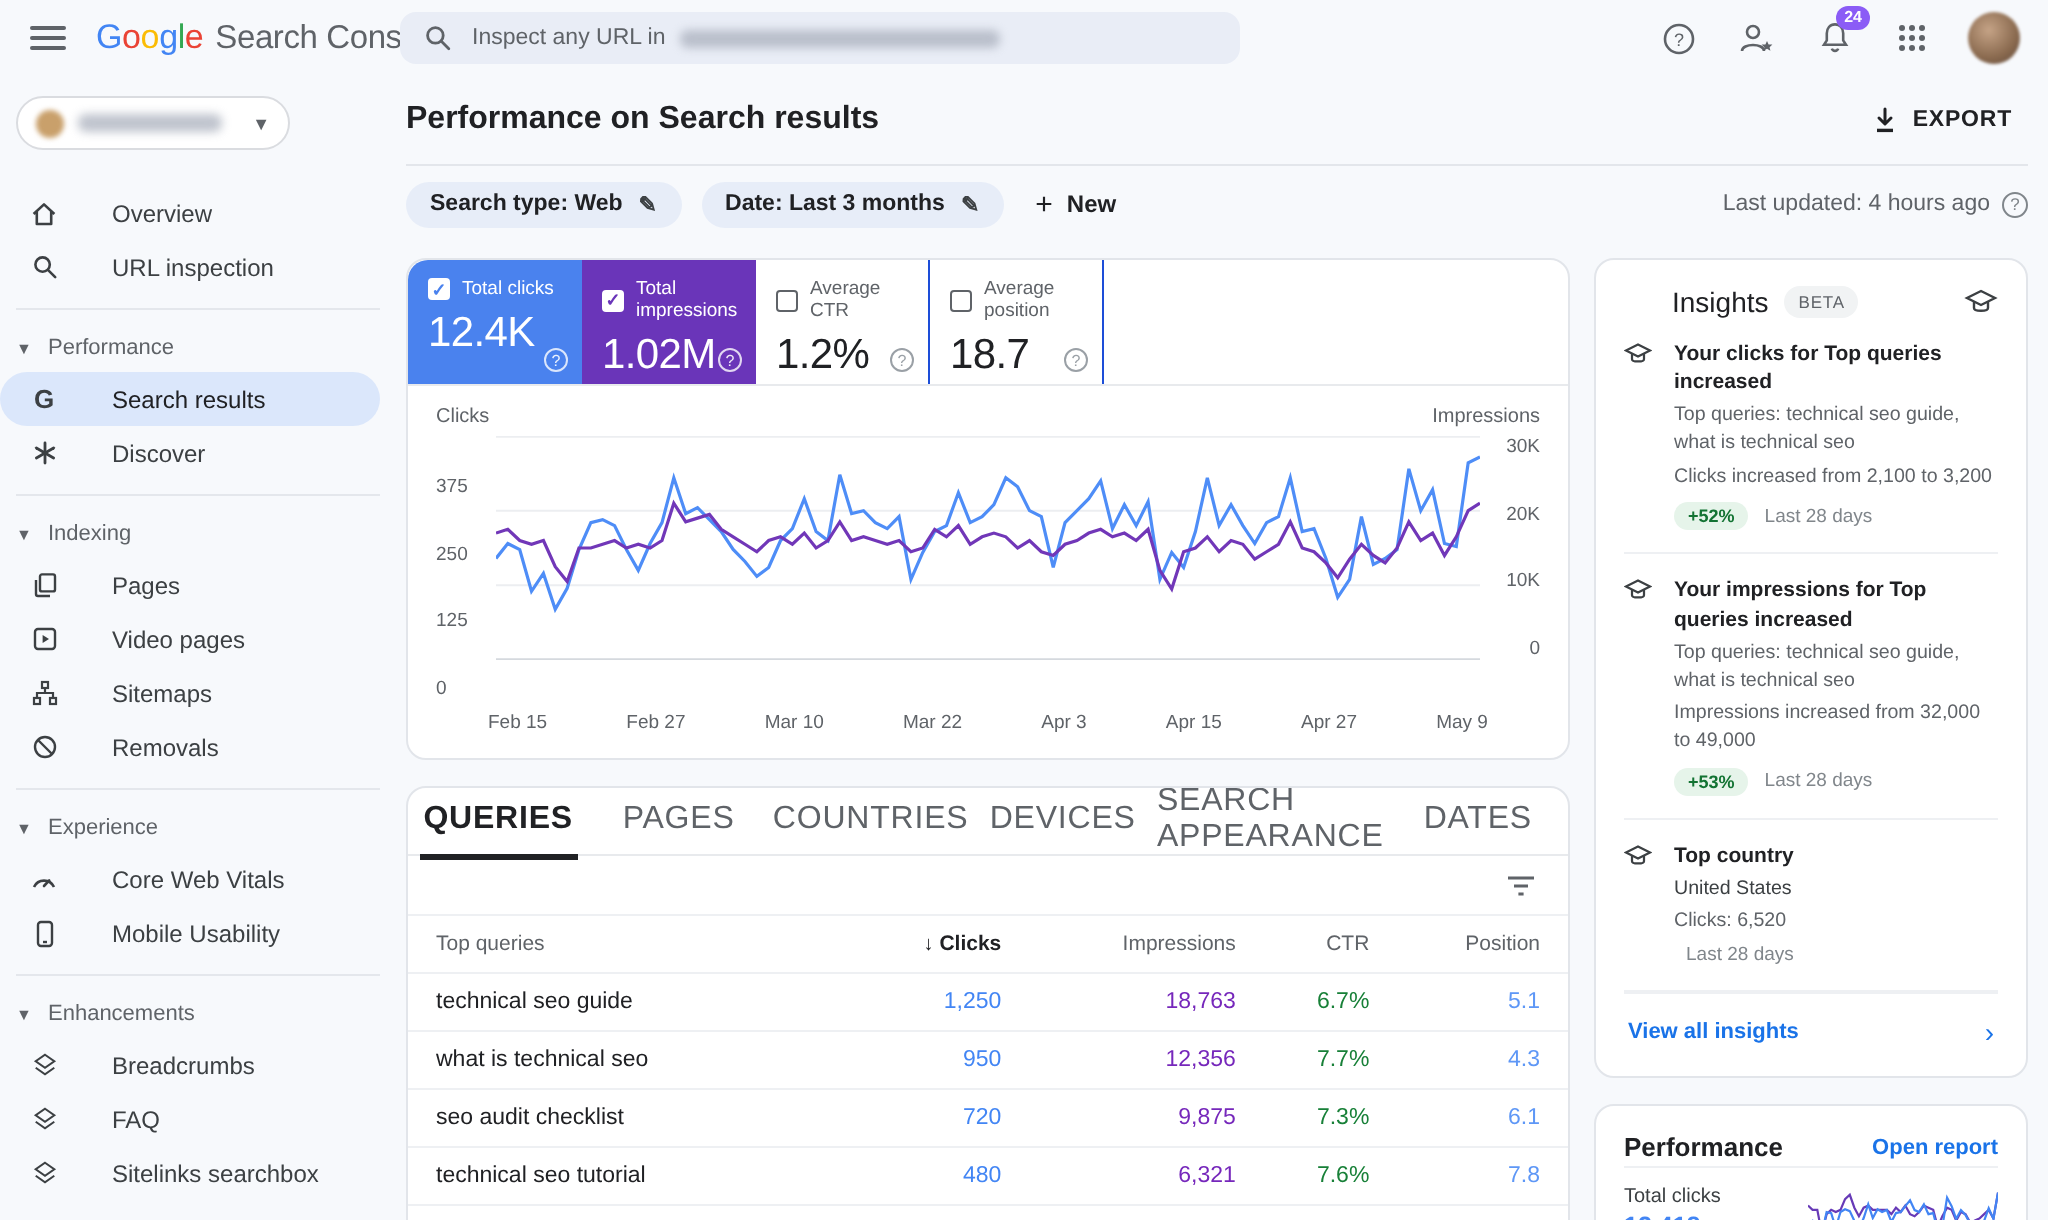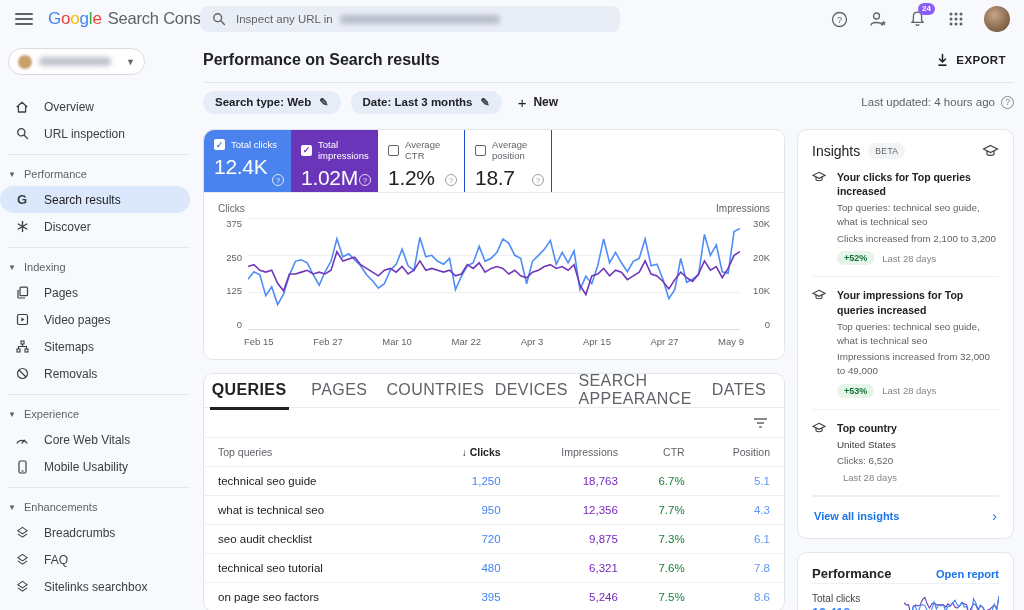--- a/index.html
+++ b/index.html
@@ -23,21 +23,21 @@
 
   
   .content { display:flex; height:572px; }
   .sidebar { width:200px; flex:0 0 200px; padding-top:8px; }
   .main-wrap { flex:1; padding:0 10px 0 3px; min-width:0; }
 
   
   .prop-pill { margin:2px 0 18px 8px; width:137px; height:27px; background:#fff; border:1px solid #dadce0; border-radius:15px; display:flex; align-items:center; padding:0 9px; gap:7px; cursor:pointer; }
   .prop-ava { width:14px; height:14px; border-radius:50%; background:#c9a06b; filter:blur(1.2px); }
   .prop-caret { margin-left:auto; color:#5f6368; font-size:9px; }
-  .nav-item { display:flex; align-items:center; gap:14px; height:27px; padding:0 0 0 14px; margin-right:10px; border-radius:0 14px 14px 0; cursor:pointer; color:#3c4043; font-size:12px; }
+  .nav-item { display:flex; align-items:center; gap:26px; height:27px; padding:0 0 0 14px; margin-right:10px; border-radius:0 14px 14px 0; cursor:pointer; color:#3c4043; font-size:12px; }
   .nav-item.sel { background:#dbe7fb; border-radius:16px; font-weight:500; color:#202124; }
   .nav-ico { width:16px; display:flex; justify-content:center; align-items:center; color:#3c4043; }
   .nav-sec { display:flex; align-items:center; gap:8px; height:24px; padding-left:8px; color:#5f6368; font-size:11px; cursor:pointer; margin-top:4px; }
   .nav-sec .caret { font-size:8px; width:8px; }
   .sb-div { border-top:1px solid #e4e7ec; margin:7px 10px 7px 8px; }
   .gicon { font-weight:700; font-size:13px; color:#3c4043; }
 
   
   .page-head { display:flex; align-items:center; height:44px; padding-left:0; }
   .page-title { font-size:16px; color:#202124; }
@@ -68,21 +68,21 @@
   .tq { position:absolute; right:7px; bottom:6px; width:12px; height:12px; border-radius:50%; border:1px solid rgba(255,255,255,.8); color:rgba(255,255,255,.9); font-size:8px; display:flex; align-items:center; justify-content:center; }
   .tile.offtile .tq { border-color:#9aa0a6; color:#9aa0a6; }
   .tile.offtile .trow { color:#5f6368; }
   .tile.offtile .tval { color:#202124; }
 
   
   .chart-wrap { padding:10px 14px 12px; }
   .chart-head { display:flex; justify-content:space-between; font-size:10px; color:#5f6368; margin-bottom:4px; }
   .chart-body { display:flex; align-items:stretch; }
   .yaxis { width:30px; display:flex; flex-direction:column; justify-content:space-between; font-size:9.5px; color:#5f6368; height:112px; }
-  .yaxis.left { text-align:right; padding-right:6px; }
+  .yaxis.left { text-align:left; padding-right:6px;margin-top:20px; }
   .yaxis.right { text-align:right; padding-left:6px; }
   #main-chart { flex:1; height:112px; }
   .xaxis { display:flex; justify-content:space-between; margin:6px 26px 0 26px; font-size:9.5px; color:#5f6368; }
 
   
   .tabs-card { margin-top:13px; overflow:hidden; }
   .tabs { display:flex; border-bottom:1px solid #e8eaed; height:34px; }
   .tab { flex:1; display:flex; align-items:center; justify-content:center; font-size:16px; letter-spacing:.4px; color:#5f6368; cursor:pointer; }
   .tab span { padding:10px 2px 8px; border-bottom:3px solid transparent; }
   .tab.active { color:#202124; font-weight:700; }
@@ -92,21 +92,21 @@
   .qtable th { font-weight:400; color:#5f6368; font-size:10.5px; text-align:right; padding:8px 14px 8px 0; }
   .qtable th.ql { text-align:left; padding-left:14px; }
   .qtable td { text-align:right; padding:8px 14px 8px 0; border-top:1px solid #eef0f3; }
   .qtable td.ql { text-align:left; padding-left:14px; color:#202124; }
   .sorticon { font-size:10px; margin-right:3px; color:#202124; }
   .th-clicks { color:#202124; font-weight:600; }
 
   
   .ins-card { padding:13px 14px 10px; }
   .ins-head { display:flex; align-items:center; gap:8px; }
-  .ins-title { font-size:14px; font-weight:500; }
+  .ins-title { font-size:14px; font-weight:500;margin-left:24px; }
   .beta { background:#f1f3f4; color:#5f6368; font-size:8.5px; letter-spacing:.4px; padding:3px 7px; border-radius:9px; }
   .ins-head .capx { margin-left:auto; }
   .ins-item { display:flex; gap:9px; padding:11px 0; border-bottom:1px solid #eef0f3; cursor:pointer; }
   .ins-item:last-of-type { border-bottom:none; }
   .ins-ico { flex:0 0 16px; padding-top:1px; }
   .ins-t { font-size:10.5px; font-weight:700; color:#202124; line-height:1.35; }
   .ins-l { font-size:9.8px; color:#5f6368; line-height:1.4; margin-top:3px; }
   .ins-meta { display:flex; align-items:center; gap:8px; margin-top:6px; }
   .gbadge { background:#e6f4ea; color:#137333; font-size:9px; font-weight:700; padding:2px 7px; border-radius:9px; }
   .period { color:#80868b; font-size:9.5px;text-align:right; }

